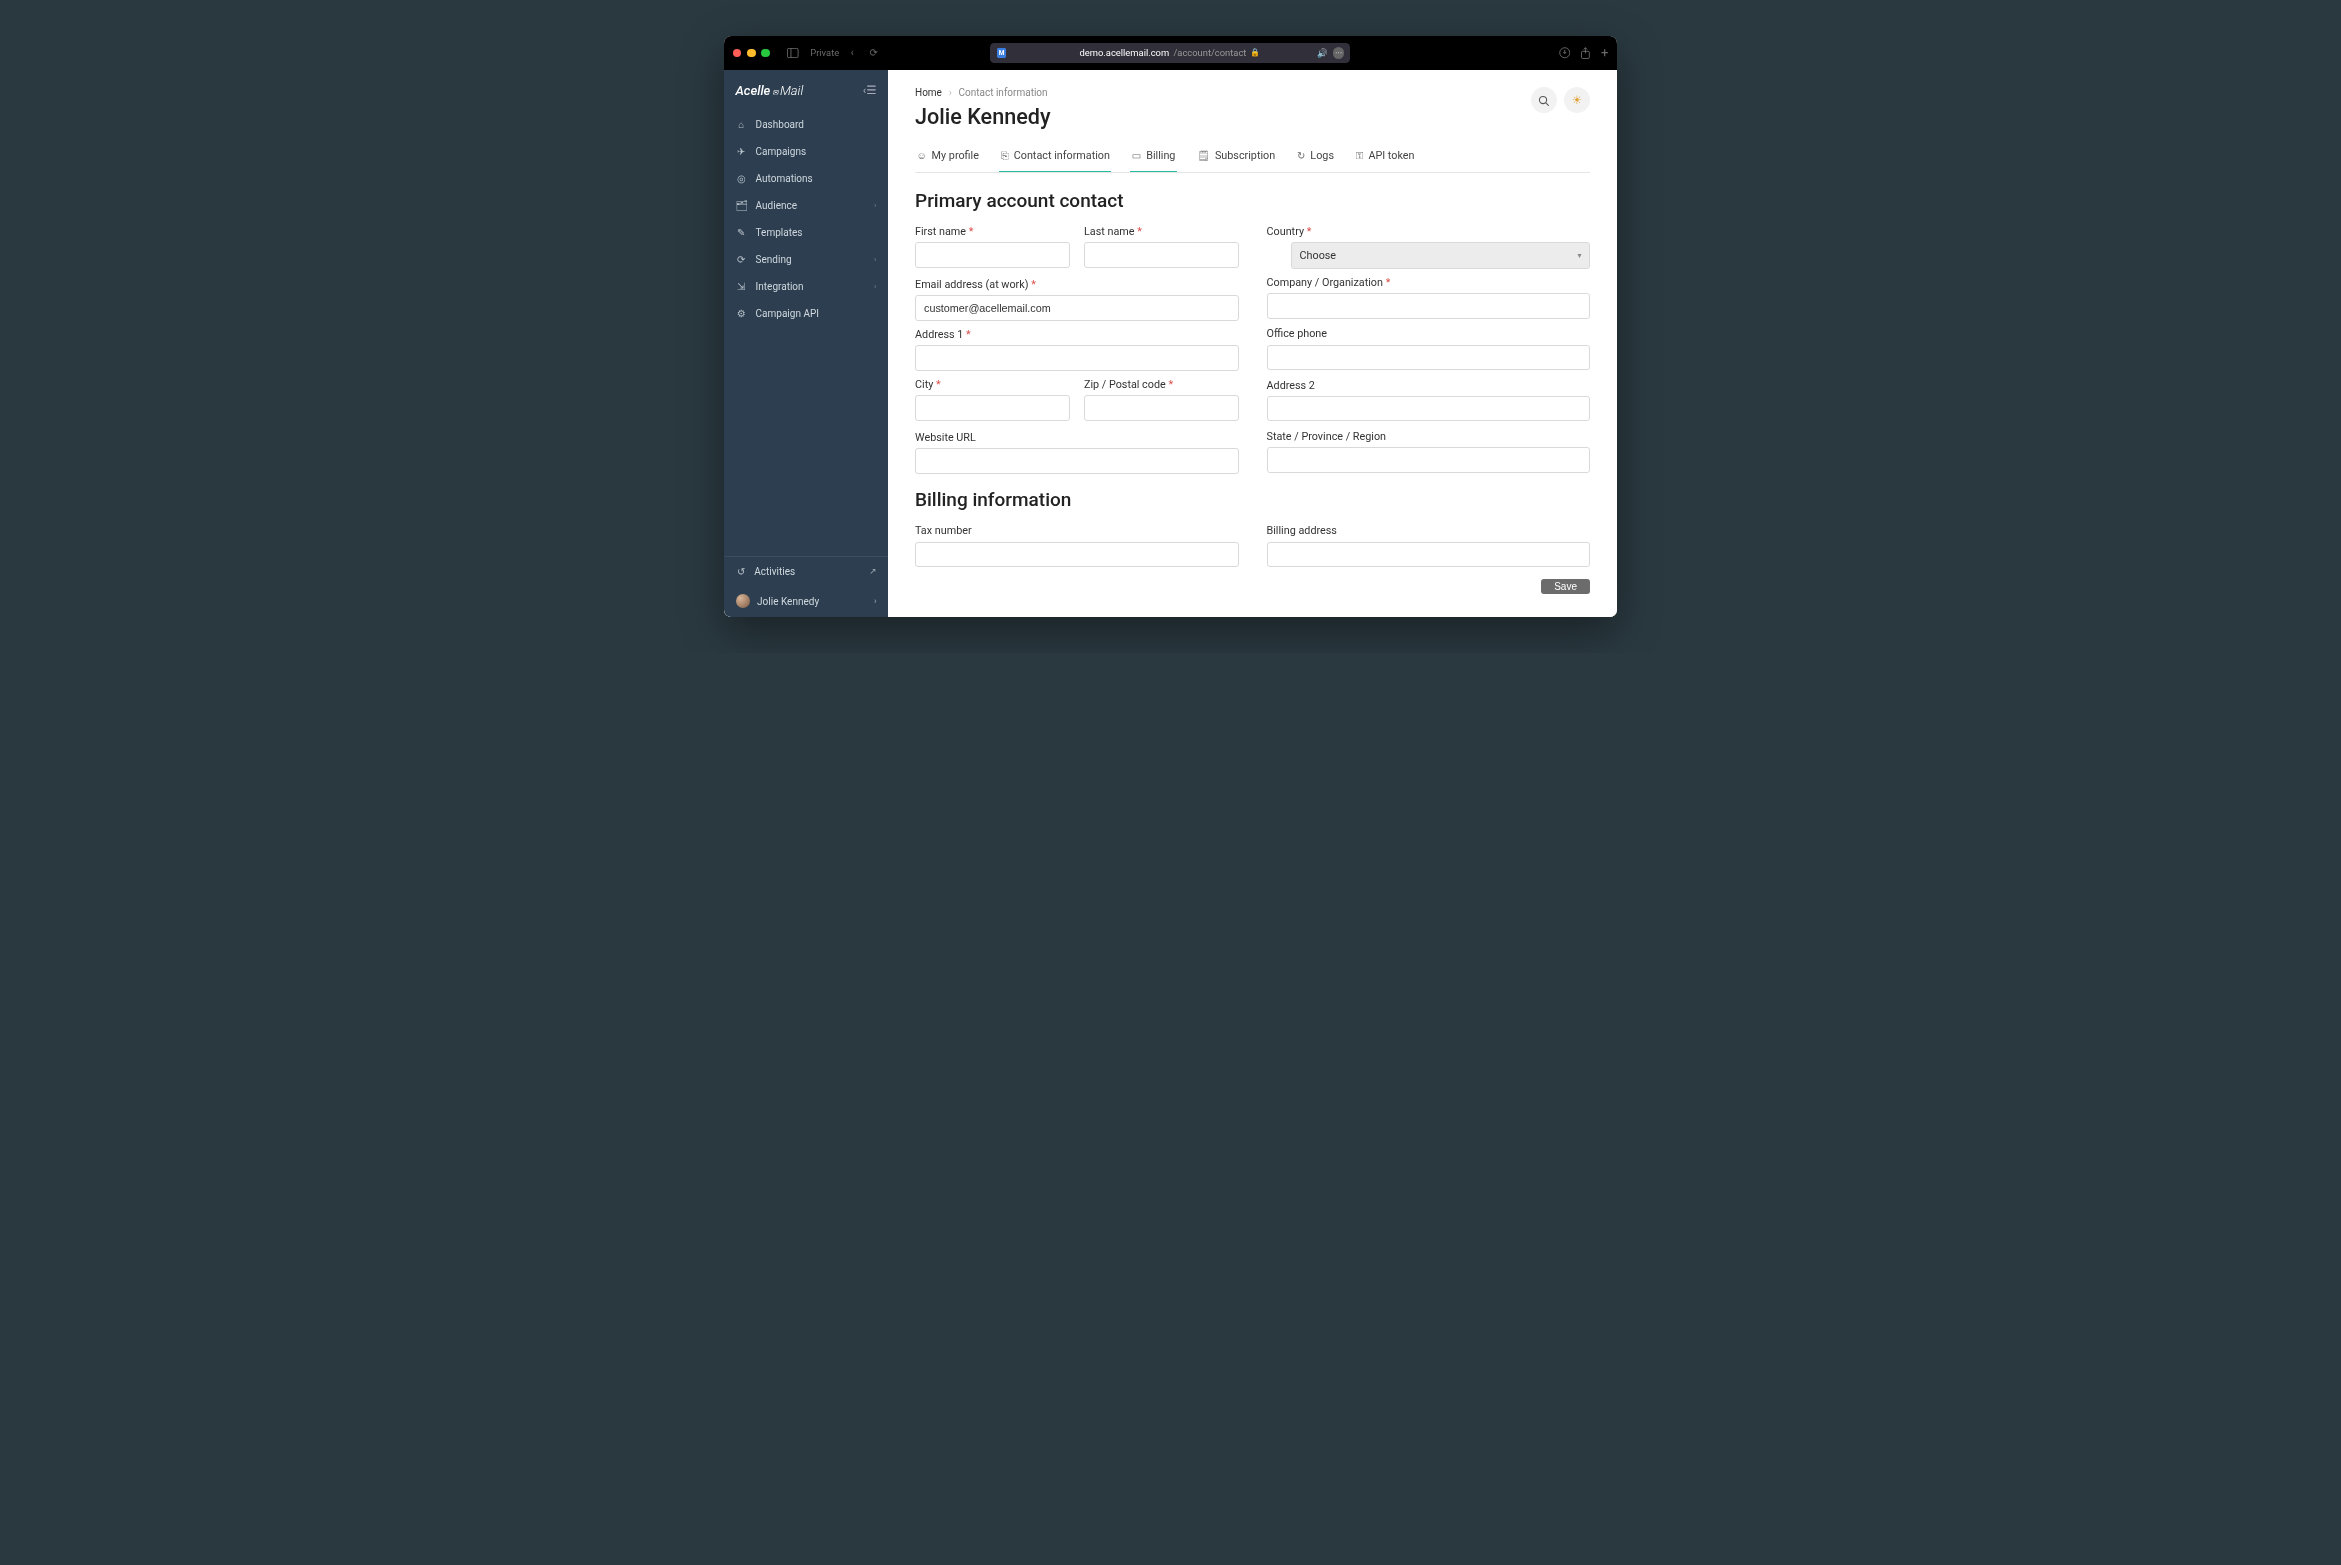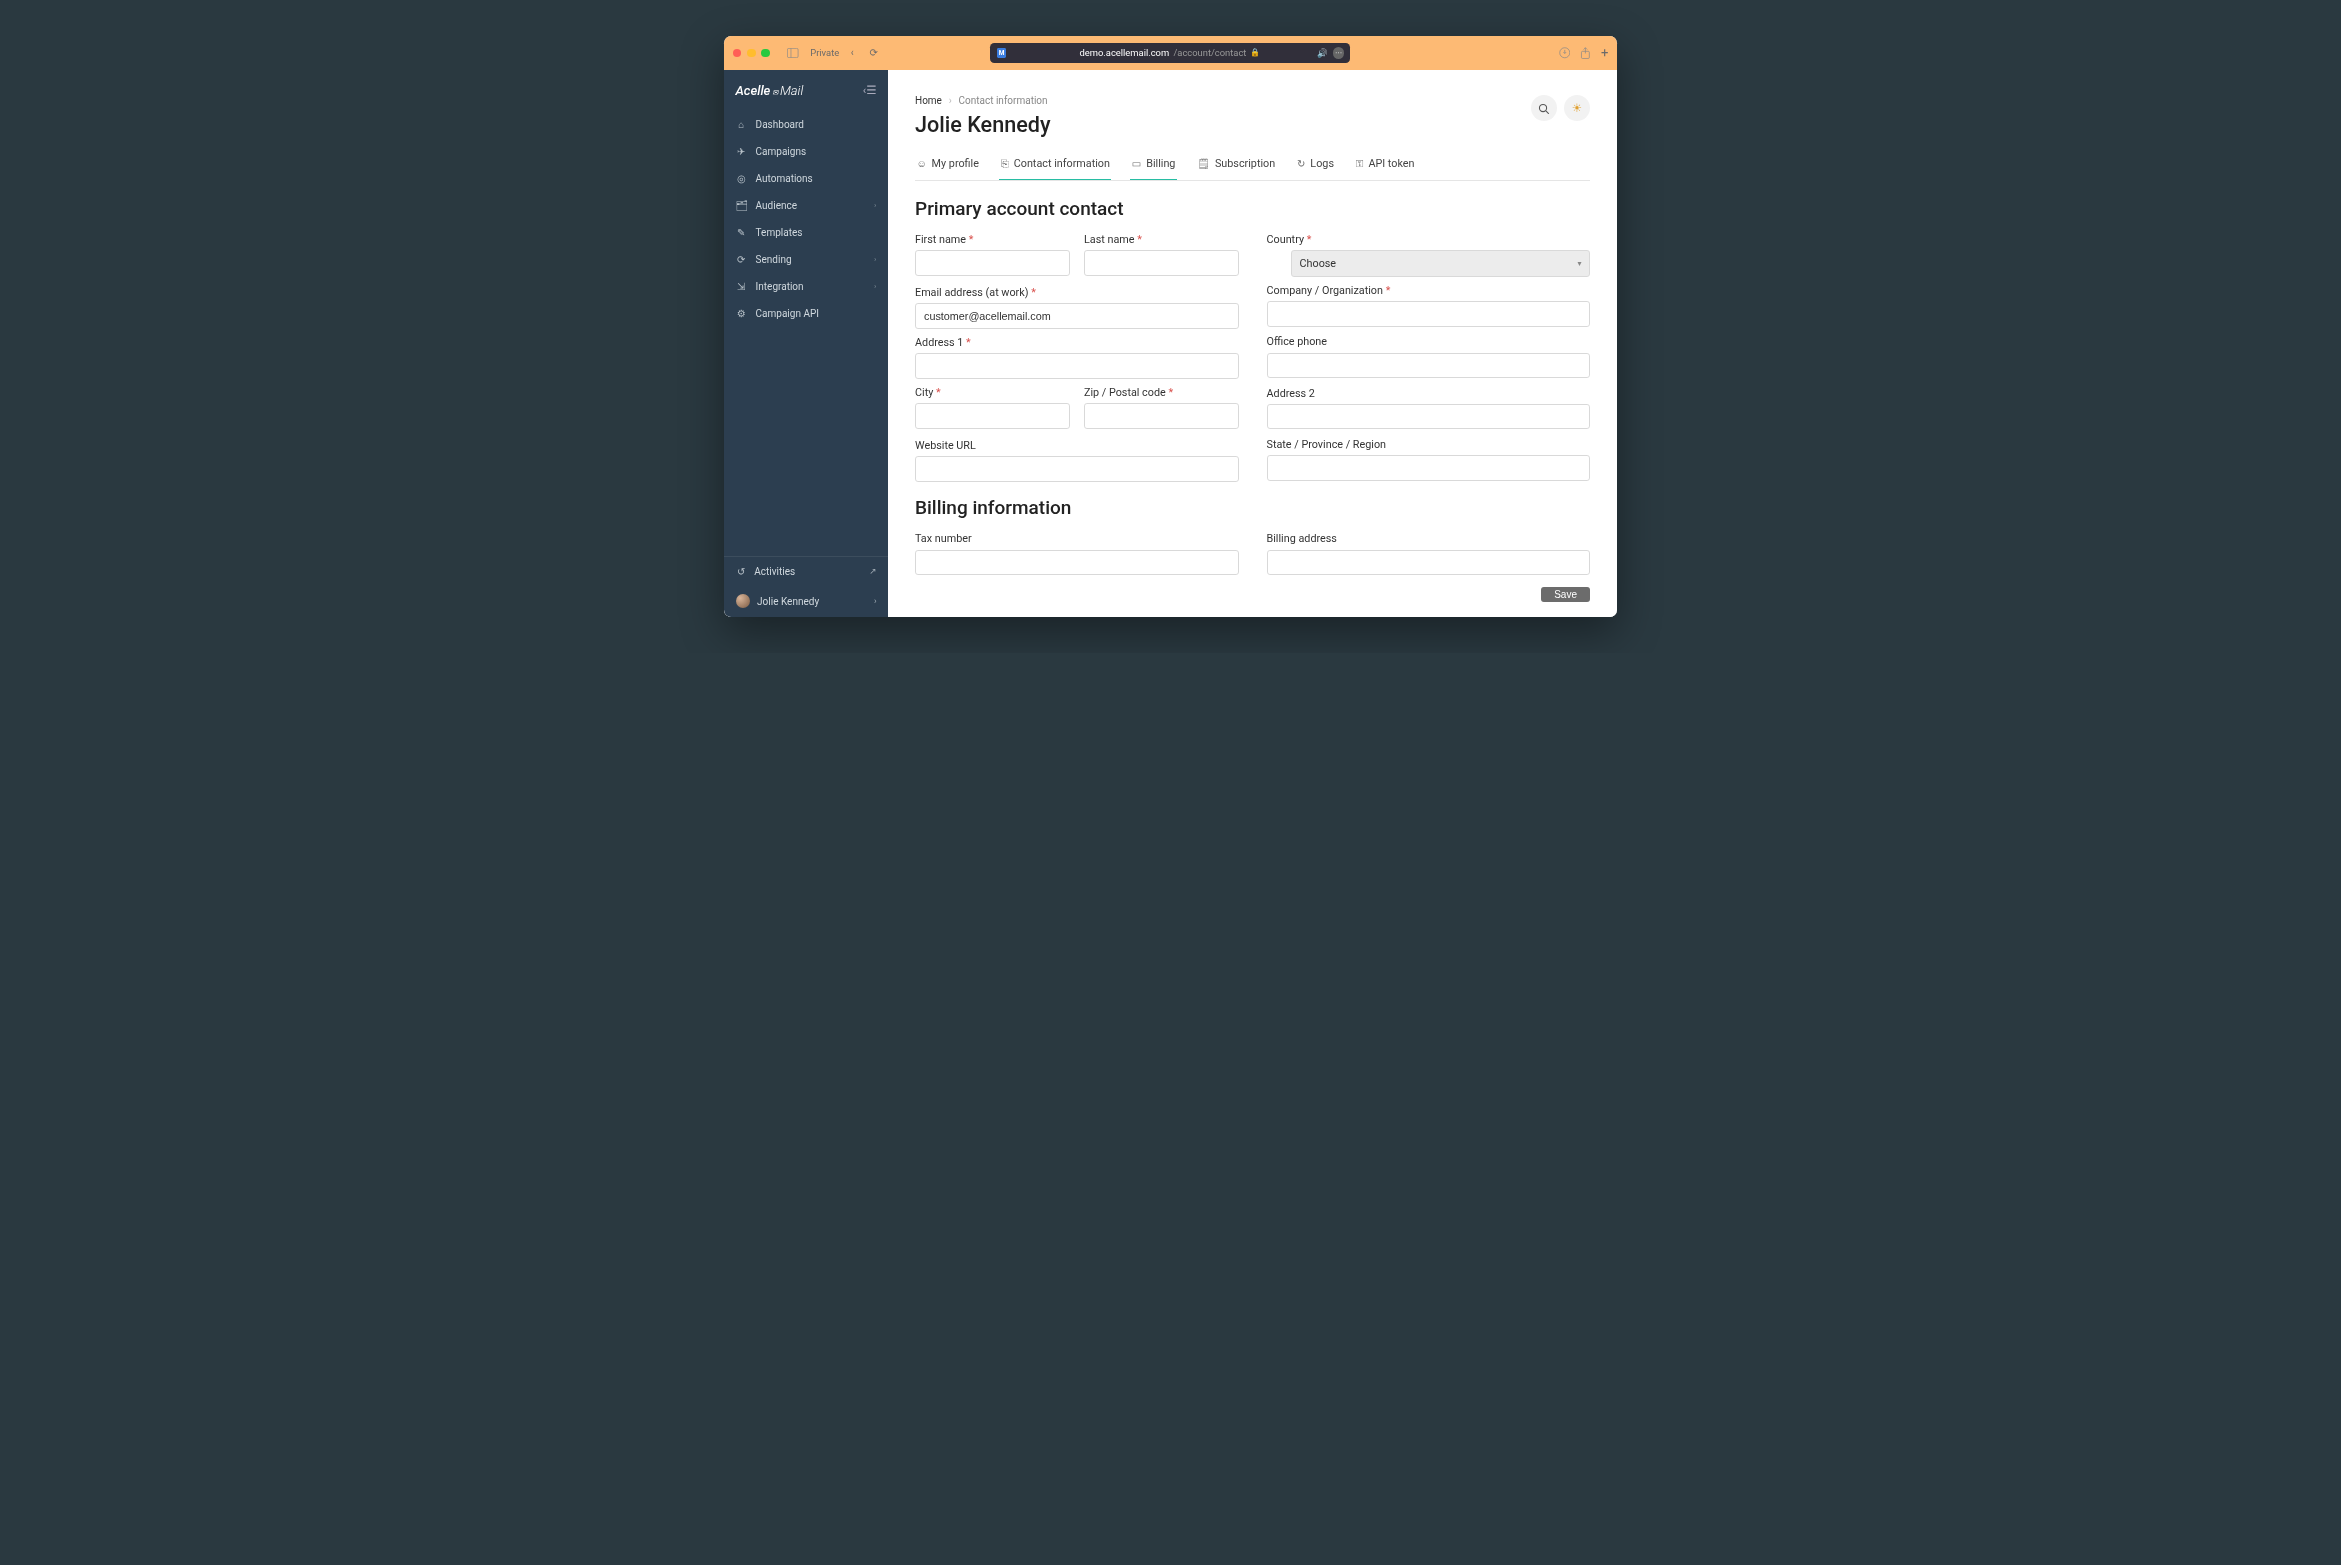--- a/index.html
+++ b/index.html
@@ -13,21 +13,21 @@
   border-radius: 7.2px;
   overflow: hidden;
   box-shadow: 0 14.4px 43px rgba(0,0,0,0.4);
   width: 893px;
   margin: 0 auto;
 }
 .title-bar {
   display: flex;
   align-items: center;
   padding: 7.2px 8.6px;
-  background: #fdba74;
+  background: #000000;
   gap: 7.2px;
   justify-content: center;
 }
 .traffic { display: flex; gap: 5.8px; margin-right: 5.8px; }
 .tl { width: 8.6px; height: 8.6px; border-radius: 50%; }
 .tl.red { background: #ff5f56; }
 .tl.yellow { background: #ffbd2e; }
 .tl.green { background: #27c93f; }
 .tb-btn { color: #6a6a6a; font-size: 10px; padding: 0 4.3px; cursor: default; }
 .private { font-size: 9.4px; color: #6a6a6a; }
@@ -86,21 +86,21 @@
   padding: 8.6px 11.5px; cursor:pointer; color:#d0d8de;
 }
 .sb-row .ext { margin-left:auto; font-size:8.6px; opacity:0.7; }
 .avatar { width:14.4px; height:14.4px; border-radius:50%; background: radial-gradient(circle at 30% 30%, #d9b599, #7a5a42); }
 .main {
   flex: 1;
   overflow-y: auto;
   padding: 17.3px 27px 21.6px 27px;
   color: #333;
 }
-.top-row { display:flex; align-items:flex-start;margin-top:8px; }
+.top-row { display:flex; align-items:flex-start; }
 .breadcrumb { font-size: 10px; color: #888; margin-bottom: 5.8px; }
 .breadcrumb .home { color: #333; }
 .breadcrumb .sep { margin: 0 4.3px; color:#bbb; }
 .page-title { font-size: 21.6px; font-weight: 500; color:#222; margin-bottom: 14.4px; }
 .header-actions { margin-left:auto; display:flex; gap:7.2px; }
 .hact {
   width:26px; height:26px; border-radius:50%; background:#f2f2f2;
   display:flex; align-items:center; justify-content:center; color:#4a9a7a;
 }
 .hact.search { color:#555; }

